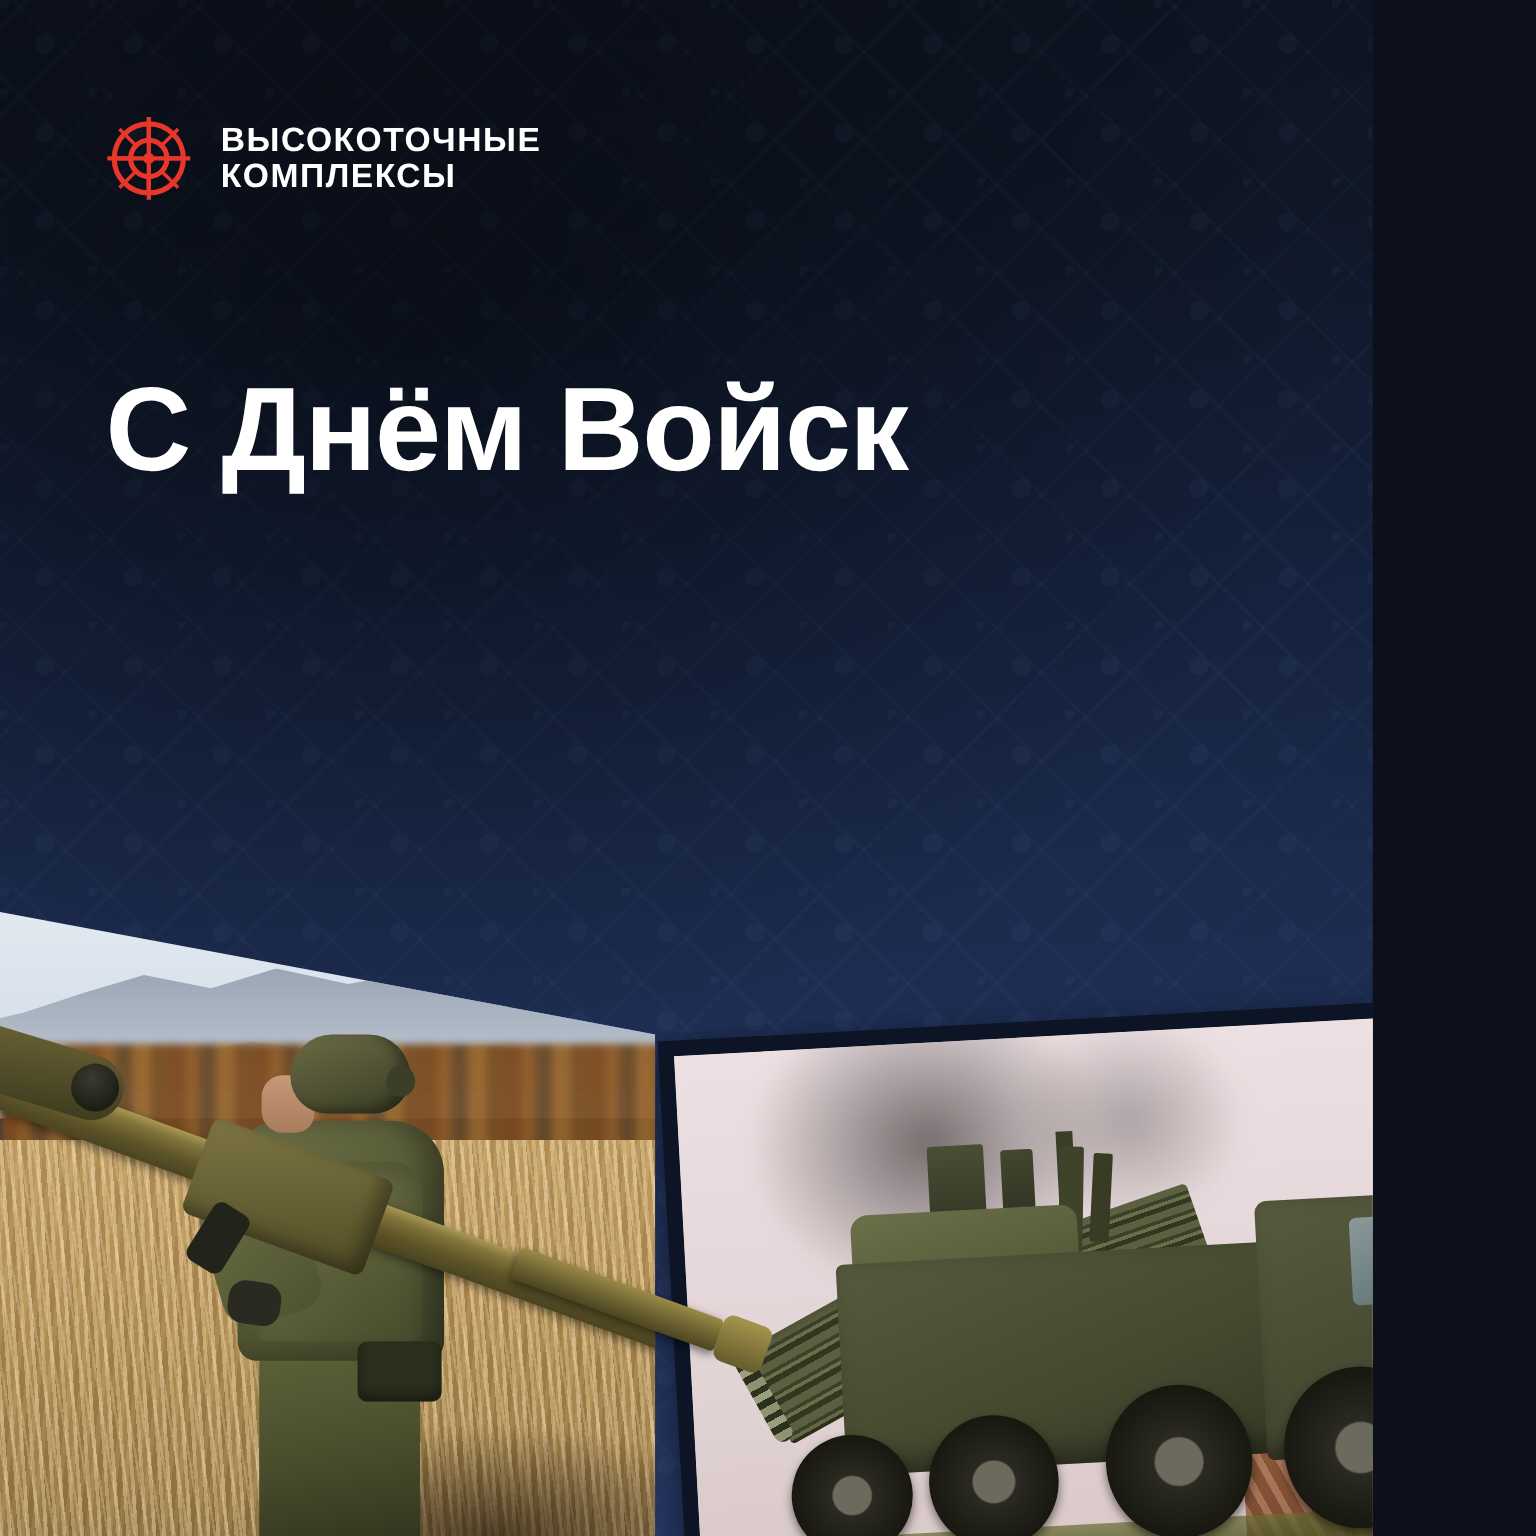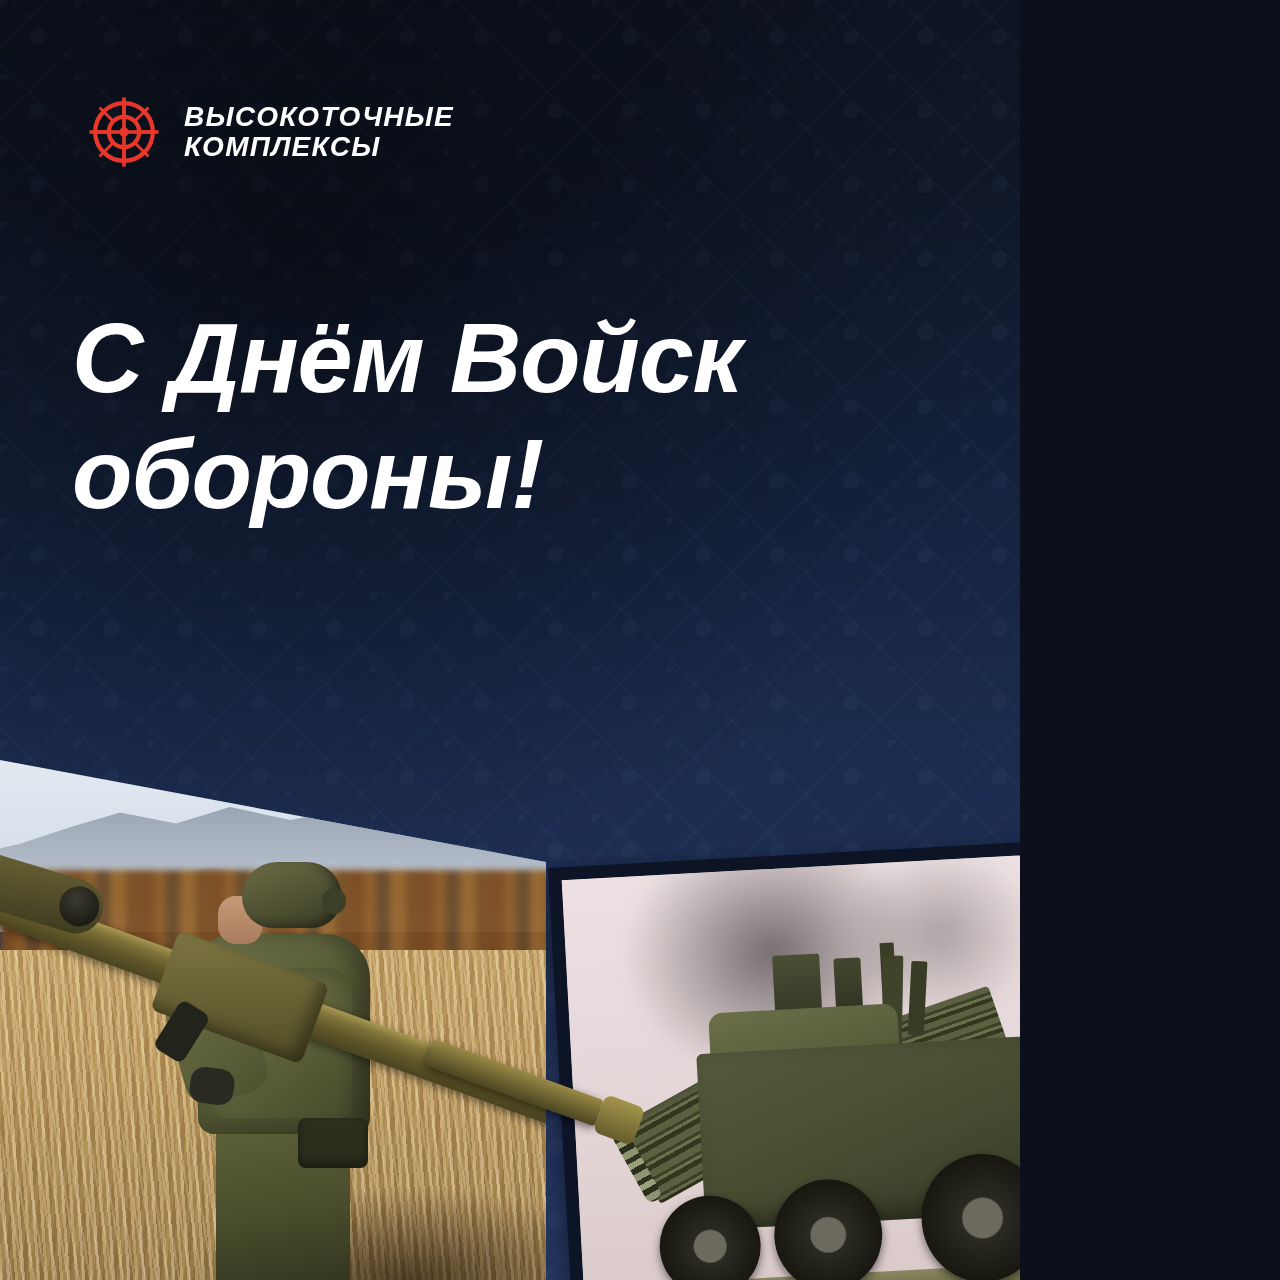--- a/index.html
+++ b/index.html
@@ -1,23 +1,22 @@
 <!DOCTYPE html>
 <html><head>
 <meta charset="utf-8">
 <style>
   html,body{margin:0;padding:0;background:#0b101c;}
   *{box-sizing:border-box;}
   .stage{
     position:relative;
-    width:1020px;height:1280px;
+    width:1144px;height:1280px;
     overflow:hidden;
     font-family:"Liberation Sans","DejaVu Sans",sans-serif;
     background:#101724;
-    font-style:italic;
   }
 
   
   .bg{
     position:absolute;inset:0;
     background:linear-gradient(178deg,
         #0d1320 0%,
         #0f1727 16%,
         #14203a 36%,
         #1a2a4b 56%,
@@ -60,21 +59,21 @@
   }
   .logo-mark{width:72px;height:72px;display:block;flex:none;}
   .logo-text{
     color:#fff;font-weight:bold;font-size:28px;line-height:1.07;
     letter-spacing:.045em;white-space:pre-line;
     text-transform:uppercase;
   }
 
   
   .headline{
-    position:absolute;left:72px;top:300px;width:1060px;
+    position:absolute;left:88px;top:300px;width:1060px;
     color:#fff;font-weight:bold;
     font-size:99px;line-height:1.17;
     letter-spacing:-.012em;
   }
   .headline .ln{display:block;white-space:nowrap;}
   .headline .ln2{letter-spacing:-.028em;}
 
   
   .photo-band{position:absolute;left:0;right:0;top:700px;bottom:0;}
 
@@ -292,21 +291,20 @@
         <line x1="84" y1="84" x2="66" y2="66"></line>
       </g>
       <circle cx="50" cy="50" r="6.5" fill="#e8372a"></circle>
     </svg>
     <div class="logo-text">ВЫСОКОТОЧНЫЕ
 КОМПЛЕКСЫ</div>
   </div>
 
   <div class="headline">
     <span class="ln ln1">С Днём Войск</span>
-    <span class="ln ln3">обороны!</span>
   </div>
 
   <div class="photo-band">
 
     <div class="photo-left">
       <div class="pl-scene">
         <div class="pl-sky"></div>
         <div class="pl-mtn"></div>
         <div class="pl-mtn2"></div>
         <div class="pl-trees"></div>

